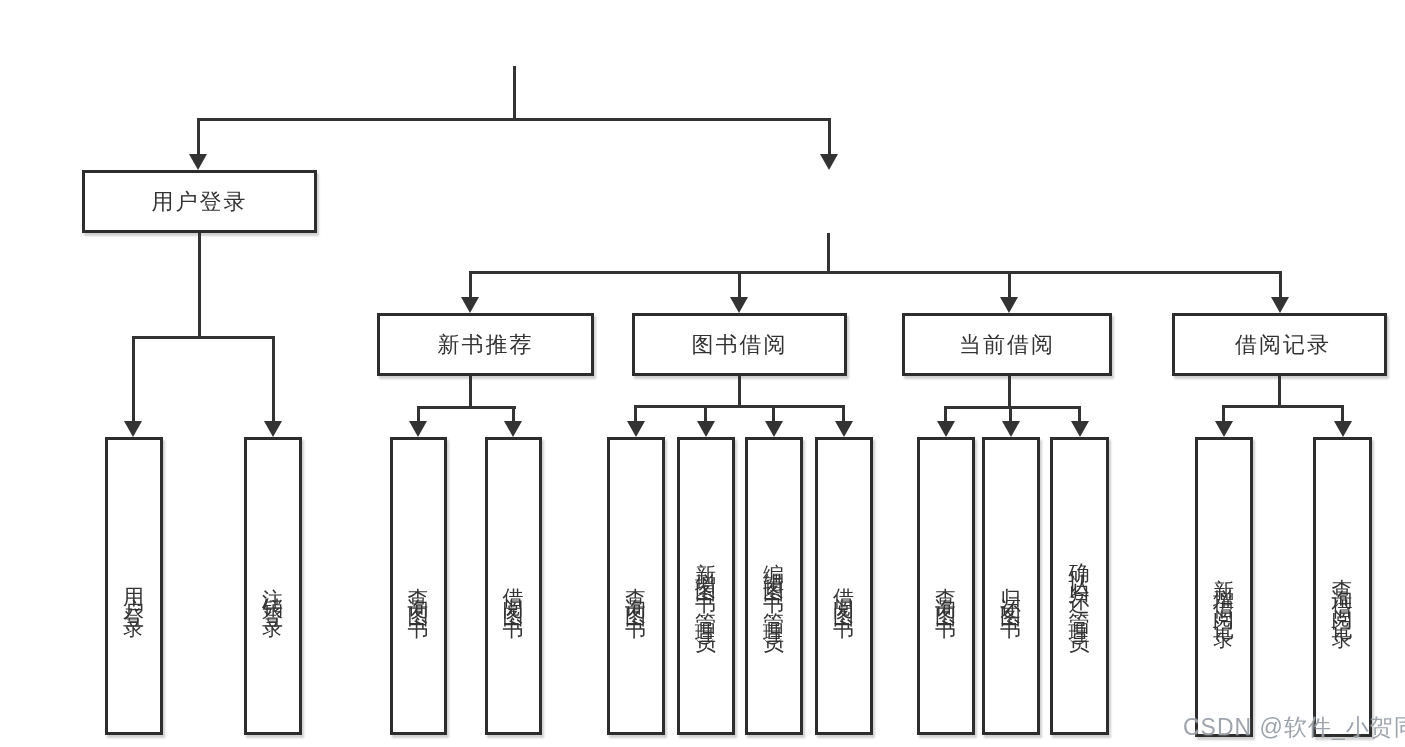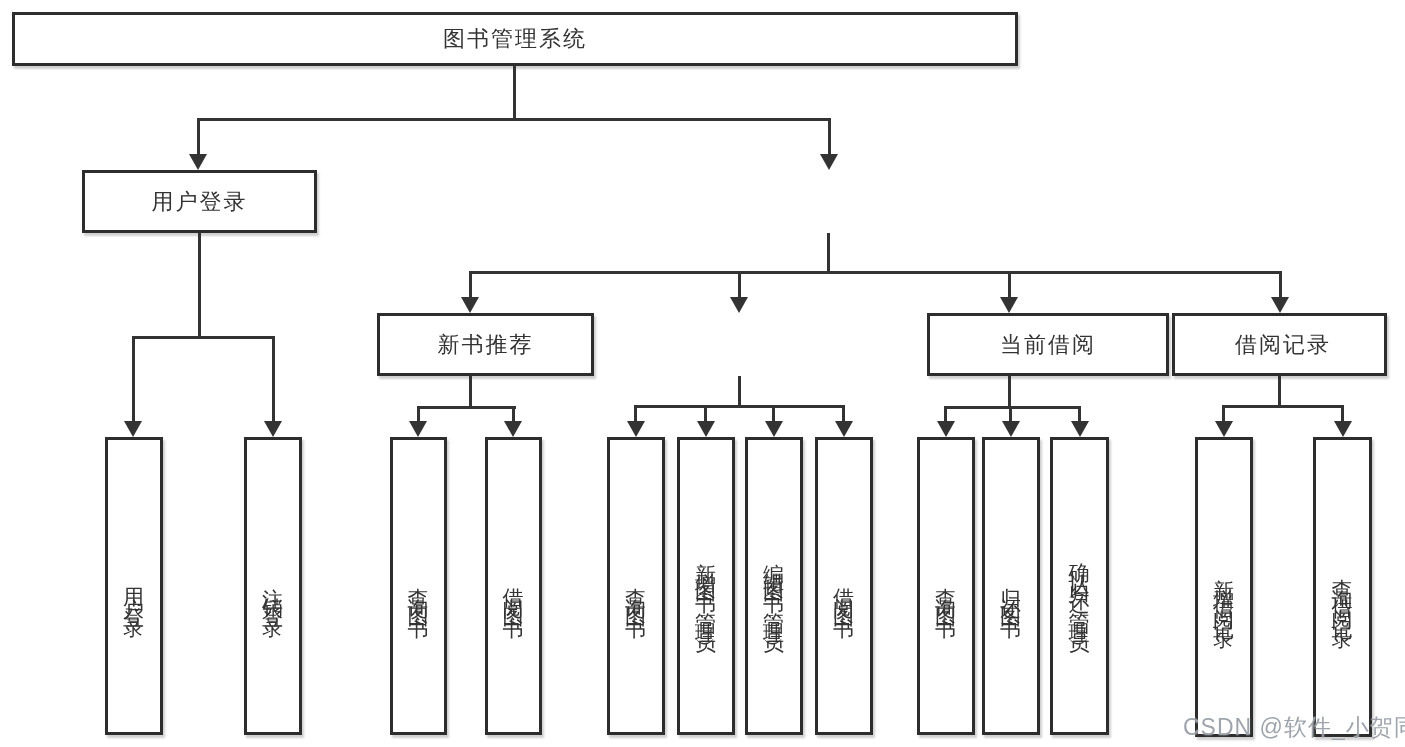--- a/index.html
+++ b/index.html
@@ -29,21 +29,20 @@
     font-size:23px;color:rgba(150,156,165,0.92);
     letter-spacing:1px;white-space:nowrap;pointer-events:none;z-index:5;
     text-shadow:0 0 2px rgba(255,255,255,0.8);
   }
 </style>
 </head>
 <body>
 
 <div class="canvas">
 
-  <div class="box" style="left:12px;top:12px;width:1006px;height:54px;">图书管理系统</div>
 
   <div class="vline" style="left:513px;top:66px;width:3px;height:52px;"></div>
   <div class="hline" style="left:197px;top:118px;width:634px;height:3px;"></div>
   <div class="vline" style="left:197px;top:118px;width:3px;height:38px;"></div>
   <div class="arrow" style="left:189px;top:154px;"></div>
   <div class="vline" style="left:828px;top:118px;width:3px;height:38px;"></div>
   <div class="arrow" style="left:820px;top:154px;"></div>
 
   <div class="box" style="left:82px;top:170px;width:235px;height:63px;">用户登录</div>
 
@@ -59,21 +58,22 @@
   <div class="vline" style="left:469px;top:271px;width:3px;height:26px;"></div>
   <div class="arrow" style="left:461px;top:297px;"></div>
   <div class="vline" style="left:738px;top:271px;width:3px;height:26px;"></div>
   <div class="arrow" style="left:730px;top:297px;"></div>
   <div class="vline" style="left:1008px;top:271px;width:3px;height:26px;"></div>
   <div class="arrow" style="left:1000px;top:297px;"></div>
   <div class="vline" style="left:1279px;top:271px;width:3px;height:26px;"></div>
   <div class="arrow" style="left:1271px;top:297px;"></div>
 
   <div class="box" style="left:362px;top:313px;width:217px;height:63px;margin-left:15px;">新书推荐</div>
-  <div class="box" style="left:902px;top:313px;width:242px;height:63px;margin-left:25px;">当前借阅</div>
+  <div class="box" style="left:632px;top:313px;width:215px;height:63px;">图书借阅</div>
+  <div class="box" style="left:902px;top:313px;width:210px;height:63px;">当前借阅</div>
   <div class="box" style="left:1172px;top:313px;width:215px;height:63px;padding-left:7px;">借阅记录</div>
 
   <div class="vline" style="left:469px;top:376px;width:3px;height:30px;"></div>
   <div class="hline" style="left:417px;top:406px;width:99px;height:3px;"></div>
   <div class="vline" style="left:417px;top:406px;width:3px;height:16px;"></div>
   <div class="arrow" style="left:409px;top:421px;"></div>
   <div class="vline" style="left:512px;top:406px;width:3px;height:16px;"></div>
   <div class="arrow" style="left:504px;top:421px;"></div>
 
   <div class="vline" style="left:738px;top:376px;width:3px;height:29px;"></div>

